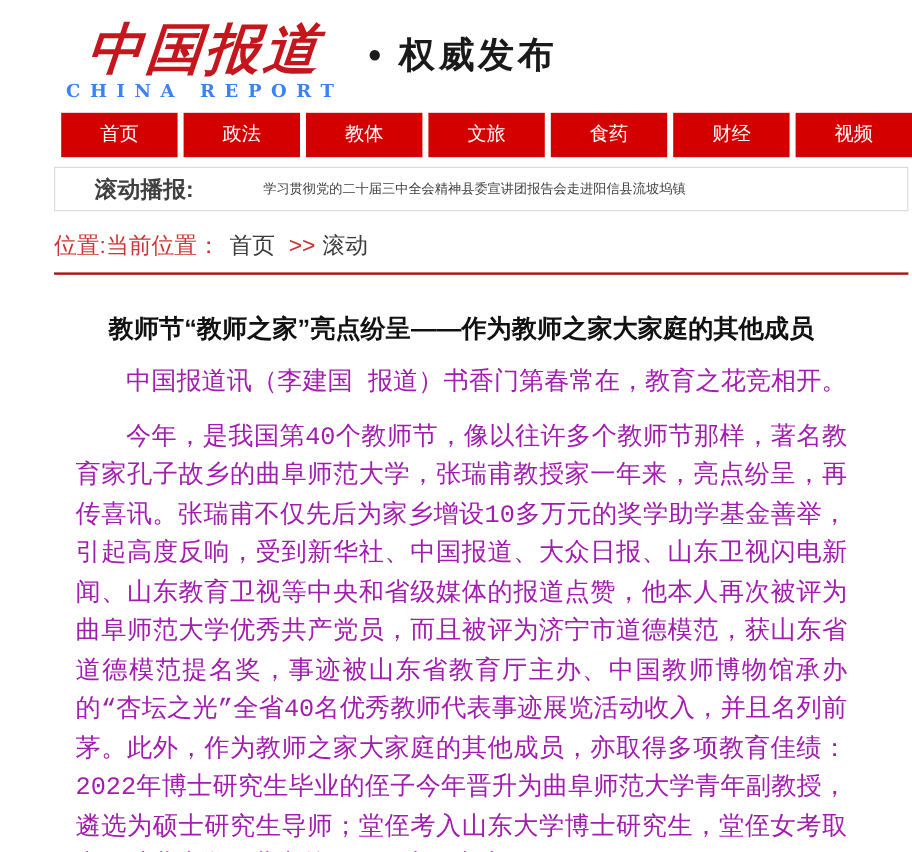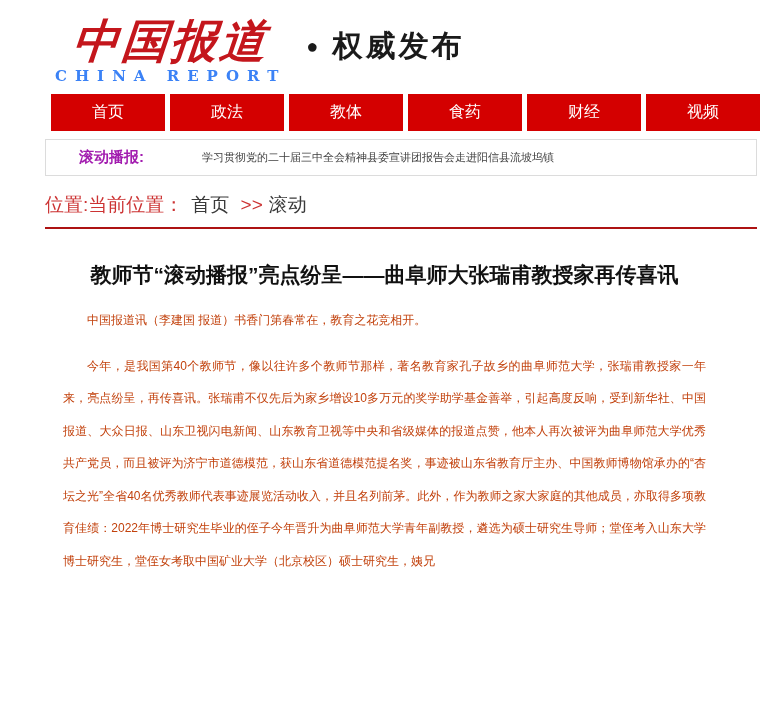--- a/index.html
+++ b/index.html
@@ -34,21 +34,21 @@
     display: flex; align-items: center; justify-content: center;
     text-decoration: none; cursor: pointer;
   }
 
   
   .ticker {
     margin: 8px 0 0 45px; width: 712px; height: 37px;
     border: 1px solid #dcdcdc; background: #fff;
     display: flex; align-items: center;
   }
-  .ticker-label { color: #a21caf; font-weight: bold; font-size: 15px; margin-left: 33px; white-space: nowrap; }
+  .ticker-label { color: #404040; font-weight: bold; font-size: 19px; margin-left: 33px; white-space: nowrap; }
   .ticker-text { color: #3f3f3f; font-size: 11px; margin-left: 58px; text-decoration: none; white-space: nowrap; cursor: pointer; }
 
   
   .breadcrumb { margin: 16px 0 0 45px; font-size: 19px; }
   .bc-prefix { color: #cc3333; }
   .bc-home { color: #3a3a3a; margin-left: 8px; text-decoration: none; cursor: pointer; }
   .bc-sep { color: #cc3333; margin-left: 6px; }
   .bc-current { color: #3a3a3a; margin-left: 6px; text-decoration: none; cursor: pointer; }
   .divider { margin: 9px 0 0 45px; width: 712px; height: 2px; background: #ad1313; }
 
@@ -57,22 +57,22 @@
   .article-title {
     margin: 32px 0 0 0; text-align: center;
     font-size: 21px; font-weight: bold; color: #111111; line-height: 1.3;
   }
   .article-meta { margin-top: 23px; text-align: center; color: #b3b3b3; font-size: 13px; }
   .article-meta .m-time { margin-left: 6px; }
   .article-meta .m-srclabel { margin-left: 10px; }
   .article-meta .m-src { margin-left: 6px; }
   .article-body { margin-top: 16px; }
   .article-body p {
-    margin: 13px 0 0 0; font-size: 12px; line-height: 32.5px;
-    color: #c2410c; text-indent: 2em; text-align: justify;
+    margin: 13px 0 0 0; font-size: 21px; line-height: 32.5px;
+    color: #a21caf; text-indent: 2em; text-align: justify; font-family: Liberation Mono, monospace;
   }
 </style>
 </head>
 <body>
 
 <div class="page">
 
   <header class="header">
     <div class="logo">
       <div class="logo-cn">中国报道</div>
@@ -81,38 +81,39 @@
     <div class="tagline">
       <span class="bullet">●</span>
       <span class="tagline-text">权威发布</span>
     </div>
   </header>
 
   <nav class="nav">
     <a class="nav-item">首页</a>
     <a class="nav-item">政法</a>
     <a class="nav-item">教体</a>
+    <a class="nav-item">文旅</a>
     <a class="nav-item">食药</a>
     <a class="nav-item">财经</a>
     <a class="nav-item">视频</a>
   </nav>
 
   <div class="ticker">
     <span class="ticker-label">滚动播报:</span>
     <a class="ticker-text">学习贯彻党的二十届三中全会精神县委宣讲团报告会走进阳信县流坡坞镇</a>
   </div>
 
   <div class="breadcrumb">
     <span class="bc-prefix">位置:当前位置：</span><a class="bc-home">首页</a>
     <span class="bc-sep">&gt;&gt;</span><a class="bc-current">滚动</a>
   </div>
 
   <div class="divider"></div>
 
   <article class="article">
-    <h1 class="article-title">教师节“滚动播报”亮点纷呈——曲阜师大张瑞甫教授家再传喜讯</h1>
+    <h1 class="article-title">教师节“教师之家”亮点纷呈——作为教师之家大家庭的其他成员</h1>
     <div class="article-body">
       <p>中国报道讯（李建国 报道）书香门第春常在，教育之花竞相开。</p>
       <p>今年，是我国第40个教师节，像以往许多个教师节那样，著名教育家孔子故乡的曲阜师范大学，张瑞甫教授家一年来，亮点纷呈，再传喜讯。张瑞甫不仅先后为家乡增设10多万元的奖学助学基金善举，引起高度反响，受到新华社、中国报道、大众日报、山东卫视闪电新闻、山东教育卫视等中央和省级媒体的报道点赞，他本人再次被评为曲阜师范大学优秀共产党员，而且被评为济宁市道德模范，获山东省道德模范提名奖，事迹被山东省教育厅主办、中国教师博物馆承办的“杏坛之光”全省40名优秀教师代表事迹展览活动收入，并且名列前茅。此外，作为教师之家大家庭的其他成员，亦取得多项教育佳绩：2022年博士研究生毕业的侄子今年晋升为曲阜师范大学青年副教授，遴选为硕士研究生导师；堂侄考入山东大学博士研究生，堂侄女考取中国矿业大学（北京校区）硕士研究生，姨兄</p>
     </div>
   </article>
 
 </div>
 
 </body></html>

